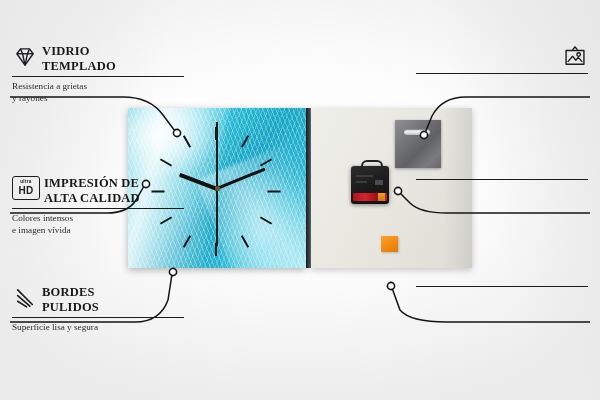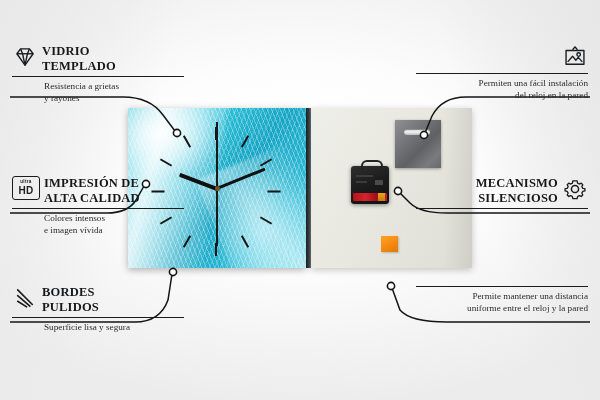--- a/index.html
+++ b/index.html
@@ -232,21 +232,20 @@
     background: #1b1c1e;
     margin-top: 3px;
     width: 100%;
   }
   .feature-desc {
     font-family: "Liberation Serif", serif;
     font-size: 9.2px;
     line-height: 1.32;
     color: #2a2b2d;
     margin-top: 3px;
-    margin-left: 32px;
   }
   .feature.right .feature-desc {
     text-align: right;
   }
   .ficon {
     width: 26px;
     height: 26px;
     flex: 0 0 26px;
     display: block;
   }
@@ -398,34 +397,23 @@
       <svg class="ficon" viewBox="0 0 32 32">
         <g fill="none" stroke="#1b1c1e" stroke-width="1.7" stroke-linejoin="round">
           <path d="M13,7 L16,3.5 L19,7"></path>
           <rect x="5" y="8" width="22" height="17"></rect>
           <path d="M7,22 L13,15 L17,20 L20,16.5 L25,22"></path>
           <circle cx="20.5" cy="13" r="2.2"></circle>
         </g>
       </svg>
     </div>
     <div class="feature-rule"></div>
-    <div class="feature-desc">Permiten una fácil instalación<br>del reloj en la pared</div>
   </div>
 
   <div class="feature right" style="left:416px;top:176px;">
-    <div class="feature-head">
-      <svg class="ficon" viewBox="0 0 32 32">
-        <g fill="none" stroke="#1b1c1e" stroke-width="1.9" stroke-linejoin="round">
-          <path d="M16,4.5 l3.1,0 0.6,3.0 2.4,1.4 2.8,-1.3 2.2,2.2 -1.3,2.8 1.4,2.4 3.0,0.6 0,3.1 -3.0,0.6 -1.4,2.4 1.3,2.8 -2.2,2.2 -2.8,-1.3 -2.4,1.4 -0.6,3.0 -3.1,0 -3.1,0 -0.6,-3.0 -2.4,-1.4 -2.8,1.3 -2.2,-2.2 1.3,-2.8 -1.4,-2.4 -3.0,-0.6 0,-3.1 3.0,-0.6 1.4,-2.4 -1.3,-2.8 2.2,-2.2 2.8,1.3 2.4,-1.4 0.6,-3.0 Z" transform="scale(0.86) translate(2.6,2.6)"></path>
-          <circle cx="16" cy="16" r="4.4"></circle>
-        </g>
-      </svg>
-      <div class="feature-title">MECANISMO<br>SILENCIOSO</div>
-    </div>
     <div class="feature-rule"></div>
   </div>
 
   <div class="feature right" style="left:416px;top:283px;">
     <div class="feature-rule"></div>
-    <div class="feature-desc">Permite mantener una distancia<br>uniforme entre el reloj y la pared</div>
   </div>
 
 </div>
 
 </body></html>

